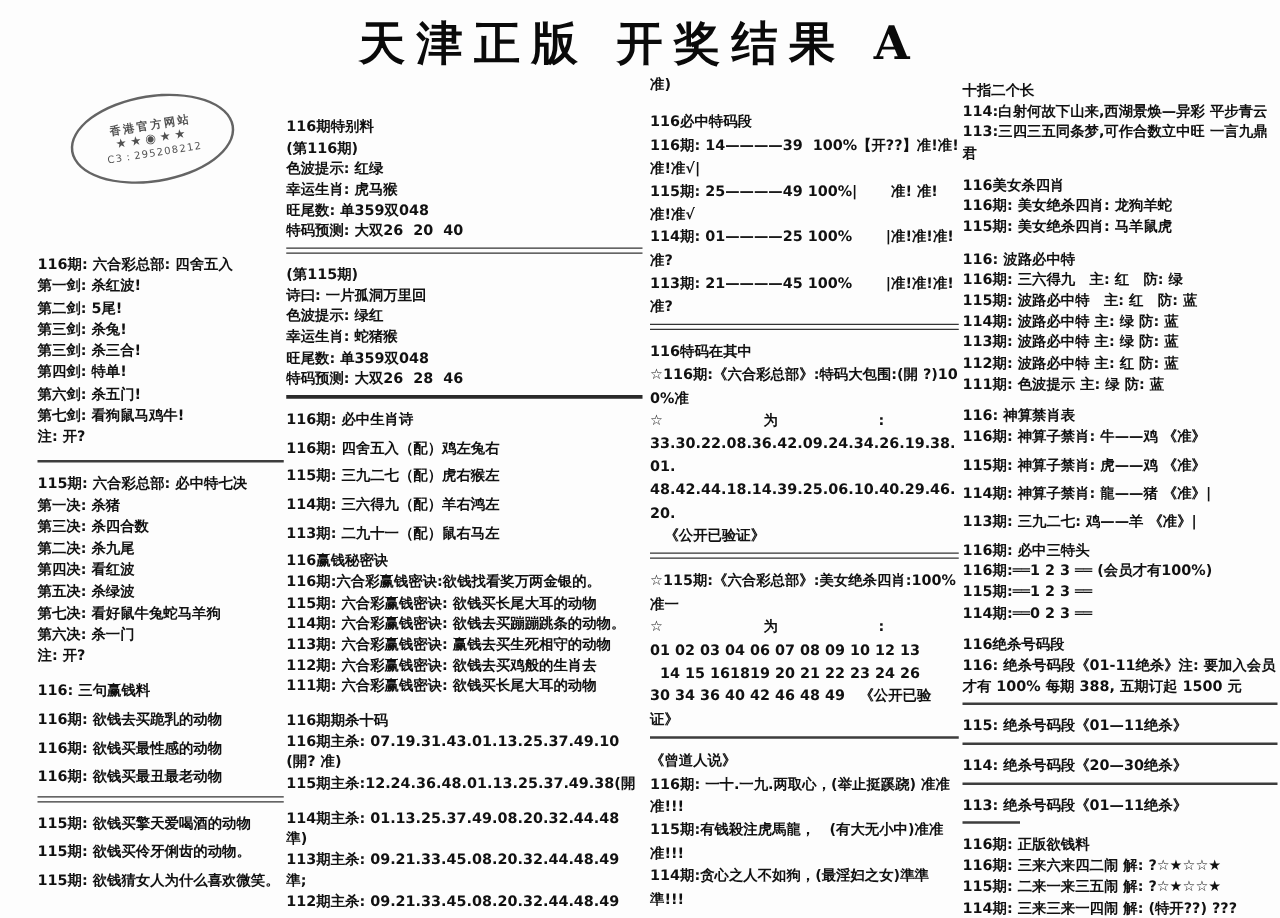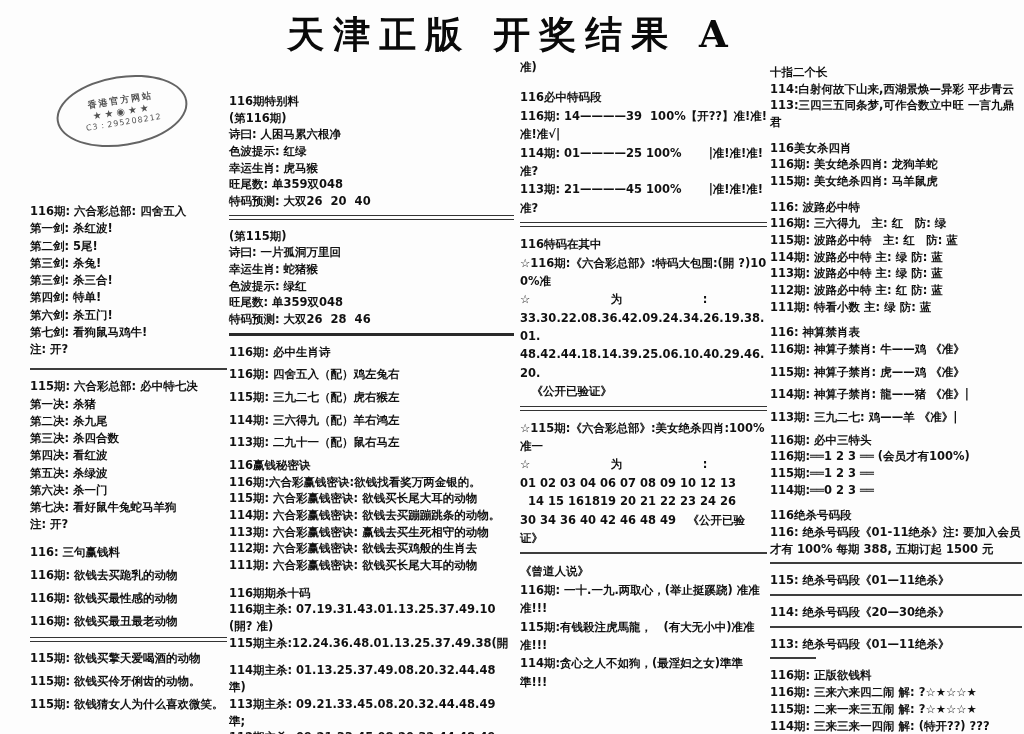--- a/index.html
+++ b/index.html
@@ -63,26 +63,26 @@
         <div class="ln">第三剑: 杀三合!</div>
         <div class="ln">第四剑: 特单!</div>
         <div class="ln">第六剑: 杀五门!</div>
         <div class="ln">第七剑: 看狗鼠马鸡牛!</div>
         <div class="ln">注: 开?</div>
       </div>
       <div class="hr single"></div>
       <div class="blk">
         <div class="ln">115期: 六合彩总部: 必中特七决</div>
         <div class="ln">第一决: 杀猪</div>
+        <div class="ln">第三决: 杀四合数</div>
         <div class="ln">第二决: 杀九尾</div>
-        <div class="ln">第三决: 杀四合数</div>
         <div class="ln">第四决: 看红波</div>
         <div class="ln">第五决: 杀绿波</div>
+        <div class="ln">第七决: 看好鼠牛兔蛇马羊狗</div>
         <div class="ln">第六决: 杀一门</div>
-        <div class="ln">第七决: 看好鼠牛兔蛇马羊狗</div>
         <div class="ln">注: 开?</div>
       </div>
       <div class="blk item">
         <div class="ln">116: 三句赢钱料</div>
       </div>
       <div class="blk item">
         <div class="ln">116期: 欲钱去买跪乳的动物</div>
       </div>
       <div class="blk item">
         <div class="ln">116期: 欲钱买最性感的动物</div>
@@ -98,32 +98,31 @@
         <div class="ln">115期: 欲钱买伶牙俐齿的动物。</div>
       </div>
       <div class="blk item">
         <div class="ln">115期: 欲钱猜女人为什么喜欢微笑。</div>
       </div>
     </div>
   <div class="col" id="col2">
       <div class="blk tight">
         <div class="ln">116期特别料</div>
         <div class="ln">(第116期)</div>
-        <div class="ln">诗曰: 人困马累六根净</div>
         <div class="ln">色波提示: 红绿</div>
         <div class="ln">幸运生肖: 虎马猴</div>
         <div class="ln">旺尾数: 单359双048</div>
         <div class="ln">特码预测: 大双26  20  40</div>
       </div>
       <div class="hr double"></div>
       <div class="blk tight">
         <div class="ln">(第115期)</div>
         <div class="ln">诗曰: 一片孤洞万里回</div>
+        <div class="ln">色波提示: 绿红</div>
         <div class="ln">幸运生肖: 蛇猪猴</div>
-        <div class="ln">色波提示: 绿红</div>
         <div class="ln">旺尾数: 单359双048</div>
         <div class="ln">特码预测: 大双26  28  46</div>
       </div>
       <div class="hr thick"></div>
       <div class="blk item">
         <div class="ln">116期: 必中生肖诗</div>
       </div>
       <div class="blk item">
         <div class="ln">116期: 四舍五入（配）鸡左兔右</div>
       </div>
@@ -162,20 +161,21 @@
       </div>
     </div>
   <div class="col" id="col3">
       <div class="blk item">
         <div class="ln">准)</div>
       </div>
       <div class="gap" style="height: 6px;"></div>
       <div class="blk tight">
         <div class="ln">116必中特码段</div>
         <div class="ln">116期: 14————39  100%【开??】准!准!准!准√|</div>
+        <div class="ln">115期: 25————49 100%|　　 准! 准! 准!准√</div>
         <div class="ln">114期: 01————25 100%　　 |准!准!准!准?</div>
         <div class="ln">113期: 21————45 100%　　 |准!准!准!准?</div>
       </div>
       <div class="hr double"></div>
       <div class="blk tight">
         <div class="ln">116特码在其中</div>
         <div class="ln">☆116期:《六合彩总部》:特码大包围:(開 ?)100%准</div>
         <div class="ln">☆　　　　　　　为　　　　　　　:</div>
         <div class="ln">33.30.22.08.36.42.09.24.34.26.19.38.01.</div>
         <div class="ln">48.42.44.18.14.39.25.06.10.40.29.46.20.</div>
@@ -211,21 +211,21 @@
         <div class="ln">115期: 美女绝杀四肖: 马羊鼠虎</div>
       </div>
       <div class="gap" style="height: 6px;"></div>
       <div class="blk tight">
         <div class="ln">116: 波路必中特</div>
         <div class="ln">116期: 三六得九　主: 红　防: 绿</div>
         <div class="ln">115期: 波路必中特　主: 红　防: 蓝</div>
         <div class="ln">114期: 波路必中特 主: 绿 防: 蓝</div>
         <div class="ln">113期: 波路必中特 主: 绿 防: 蓝</div>
         <div class="ln">112期: 波路必中特 主: 红 防: 蓝</div>
-        <div class="ln">111期: 特看小数 主: 绿 防: 蓝</div>
+        <div class="ln">111期: 色波提示 主: 绿 防: 蓝</div>
       </div>
       <div class="gap" style="height: 6px;"></div>
       <div class="blk item">
         <div class="ln">116: 神算禁肖表</div>
         <div class="ln">116期: 神算子禁肖: 牛——鸡 《准》</div>
       </div>
       <div class="blk item">
         <div class="ln">115期: 神算子禁肖: 虎——鸡 《准》</div>
       </div>
       <div class="blk item">

